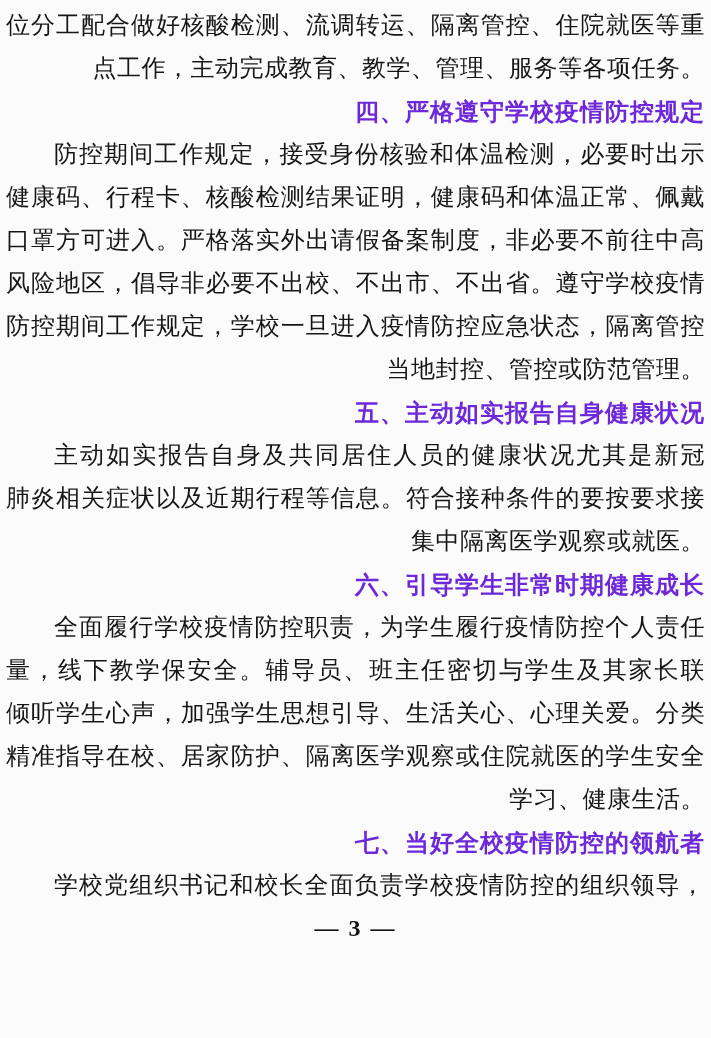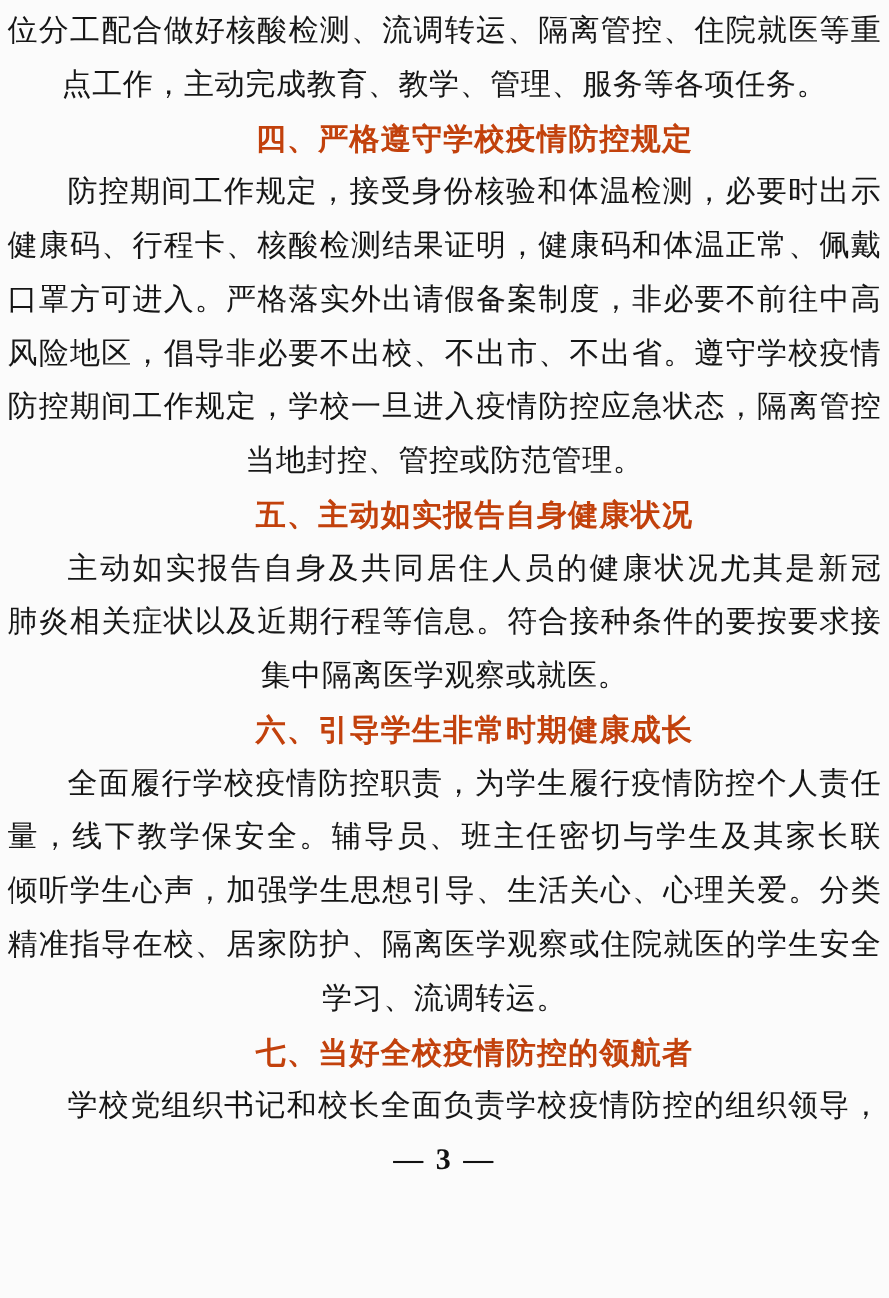--- a/index.html
+++ b/index.html
@@ -17,35 +17,35 @@
     padding: 4px 6px 0 6px;
     background: #fbfbfb;
     color: #161616;
     font-family: "Liberation Serif", "DejaVu Serif", serif;
   }
   .line {
     height: 43px;
     line-height: 43px;
     font-size: 24px;
     overflow: hidden;
-    text-align: center;
+    text-align: right;
     letter-spacing: 0.5px;
   }
   .line.fill {
     text-align: justify;
     text-align-last: justify;
     -moz-text-align-last: justify;
   }
   .line.indent {
     text-indent: 2em;
   }
   .line.heading {
     font-family: "Liberation Sans", "DejaVu Sans", sans-serif;
     font-weight: 700;
-    color: #c2410c;
+    color: #6d28d9;
     text-indent: 2em;
     letter-spacing: 1px;
   }
   .pagenum {
     height: 43px;
     line-height: 43px;
     font-size: 24px;
     font-weight: 700;
     text-align: center;
     color: #111111;
@@ -67,17 +67,17 @@
   <div class="line">当地封控、管控或防范管理。</div>
   <div class="line heading">五、主动如实报告自身健康状况</div>
   <div class="line fill indent">主动如实报告自身及共同居住人员的健康状况尤其是新冠</div>
   <div class="line fill">肺炎相关症状以及近期行程等信息。符合接种条件的要按要求接</div>
   <div class="line">集中隔离医学观察或就医。</div>
   <div class="line heading">六、引导学生非常时期健康成长</div>
   <div class="line fill indent">全面履行学校疫情防控职责，为学生履行疫情防控个人责任</div>
   <div class="line fill">量，线下教学保安全。辅导员、班主任密切与学生及其家长联系，</div>
   <div class="line fill">倾听学生心声，加强学生思想引导、生活关心、心理关爱。分类</div>
   <div class="line fill">精准指导在校、居家防护、隔离医学观察或住院就医的学生安全</div>
-  <div class="line">学习、流调转运。</div>
+  <div class="line">学习、健康生活。</div>
   <div class="line heading">七、当好全校疫情防控的领航者</div>
   <div class="line fill indent">学校党组织书记和校长全面负责学校疫情防控的组织领导，</div>
   <div class="pagenum">— 3 —</div>
 </div>
 
 </body></html>

